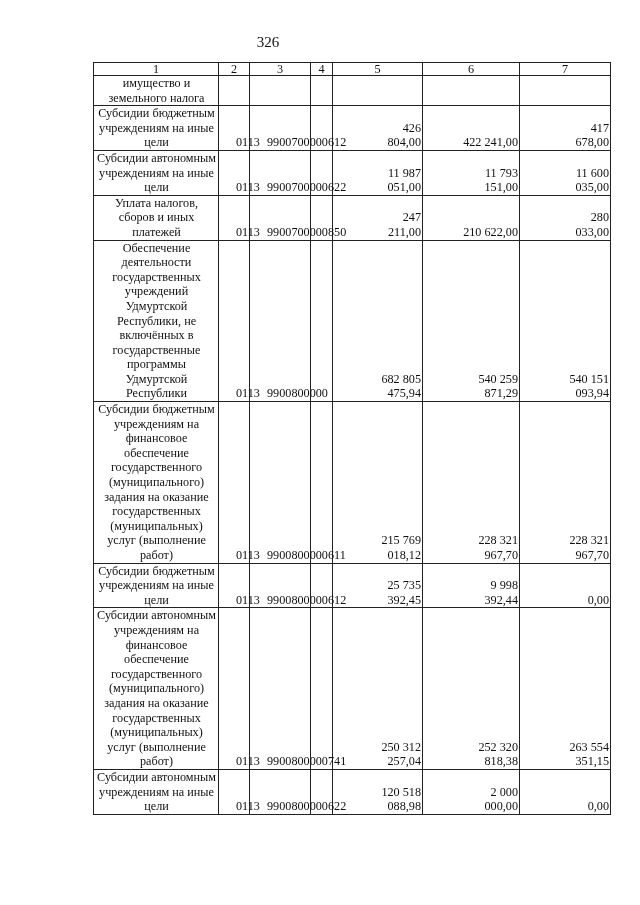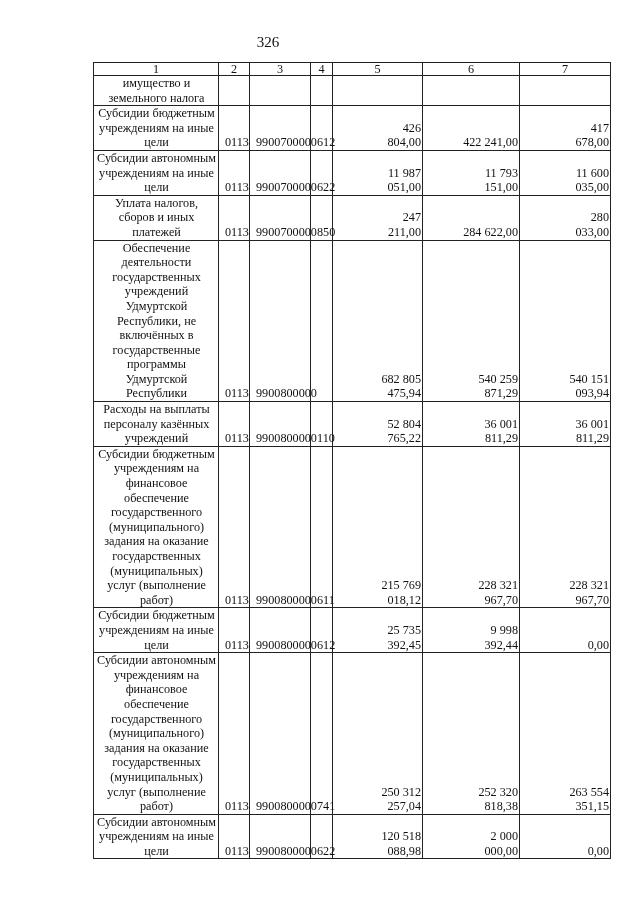--- a/index.html
+++ b/index.html
@@ -5,21 +5,21 @@
   html, body { margin:0; padding:0; background:#fff; }
   body { width:640px; height:905px; position:relative; overflow:hidden;
          font-family:"Liberation Serif","DejaVu Serif",serif; color:#111; }
   .page-number { position:absolute; top:34px; left:0; width:536px; text-align:center;
                  font-size:15px; }
   table { position:absolute; top:62px; left:93px; border-collapse:collapse;
           table-layout:fixed; width:517px; font-size:12.2px; line-height:14.6px; }
   td, th { border:1px solid #222; padding:0 2px; vertical-align:bottom; }
   th { font-weight:normal; text-align:center; height:12px; line-height:12px; }
   td.name { text-align:center; vertical-align:top; padding-left:3px; }
-  td.code { text-align:left; padding-left:6px; }
+  td.code { text-align:left; padding-left:17px; }
   td.num { text-align:right; padding-right:1px;padding-left:40px; }
   col.c1 { width:125px; } col.c2 { width:31px; } col.c3 { width:61px; }
   col.c4 { width:22px; } col.c5 { width:90px; } col.c6 { width:97px; } col.c7 { width:91px; }
 </style>
 </head>
 <body>
 
 <div class="page-number">326</div>
 
 <table>
@@ -70,40 +70,31 @@
         <td class="num">11 987 051,00</td>
         <td class="num">11 793 151,00</td>
         <td class="num">11 600 035,00</td>
       </tr>
       <tr>
         <td class="name">Уплата налогов, сборов и иных платежей</td>
         <td class="code">0113</td>
         <td class="code">9900700000</td>
         <td class="code">850</td>
         <td class="num">247 211,00</td>
-        <td class="num">284 622,00</td>
+        <td class="num">210 622,00</td>
         <td class="num">280 033,00</td>
       </tr>
       <tr>
         <td class="name">Обеспечение деятельности государственных учреждений Удмуртской Республики, не включённых в государственные программы Удмуртской Республики</td>
         <td class="code">0113</td>
         <td class="code">9900800000</td>
         <td class="code"></td>
         <td class="num">682 805 475,94</td>
         <td class="num">540 259 871,29</td>
         <td class="num">540 151 093,94</td>
-      </tr>
-      <tr>
-        <td class="name">Расходы на выплаты персоналу казённых учреждений</td>
-        <td class="code">0113</td>
-        <td class="code">9900800000</td>
-        <td class="code">110</td>
-        <td class="num">52 804 765,22</td>
-        <td class="num">36 001 811,29</td>
-        <td class="num">36 001 811,29</td>
       </tr>
       <tr>
         <td class="name">Субсидии бюджетным учреждениям на финансовое обеспечение государственного (муниципального) задания на оказание государственных (муниципальных) услуг (выполнение работ)</td>
         <td class="code">0113</td>
         <td class="code">9900800000</td>
         <td class="code">611</td>
         <td class="num">215 769 018,12</td>
         <td class="num">228 321 967,70</td>
         <td class="num">228 321 967,70</td>
       </tr>

